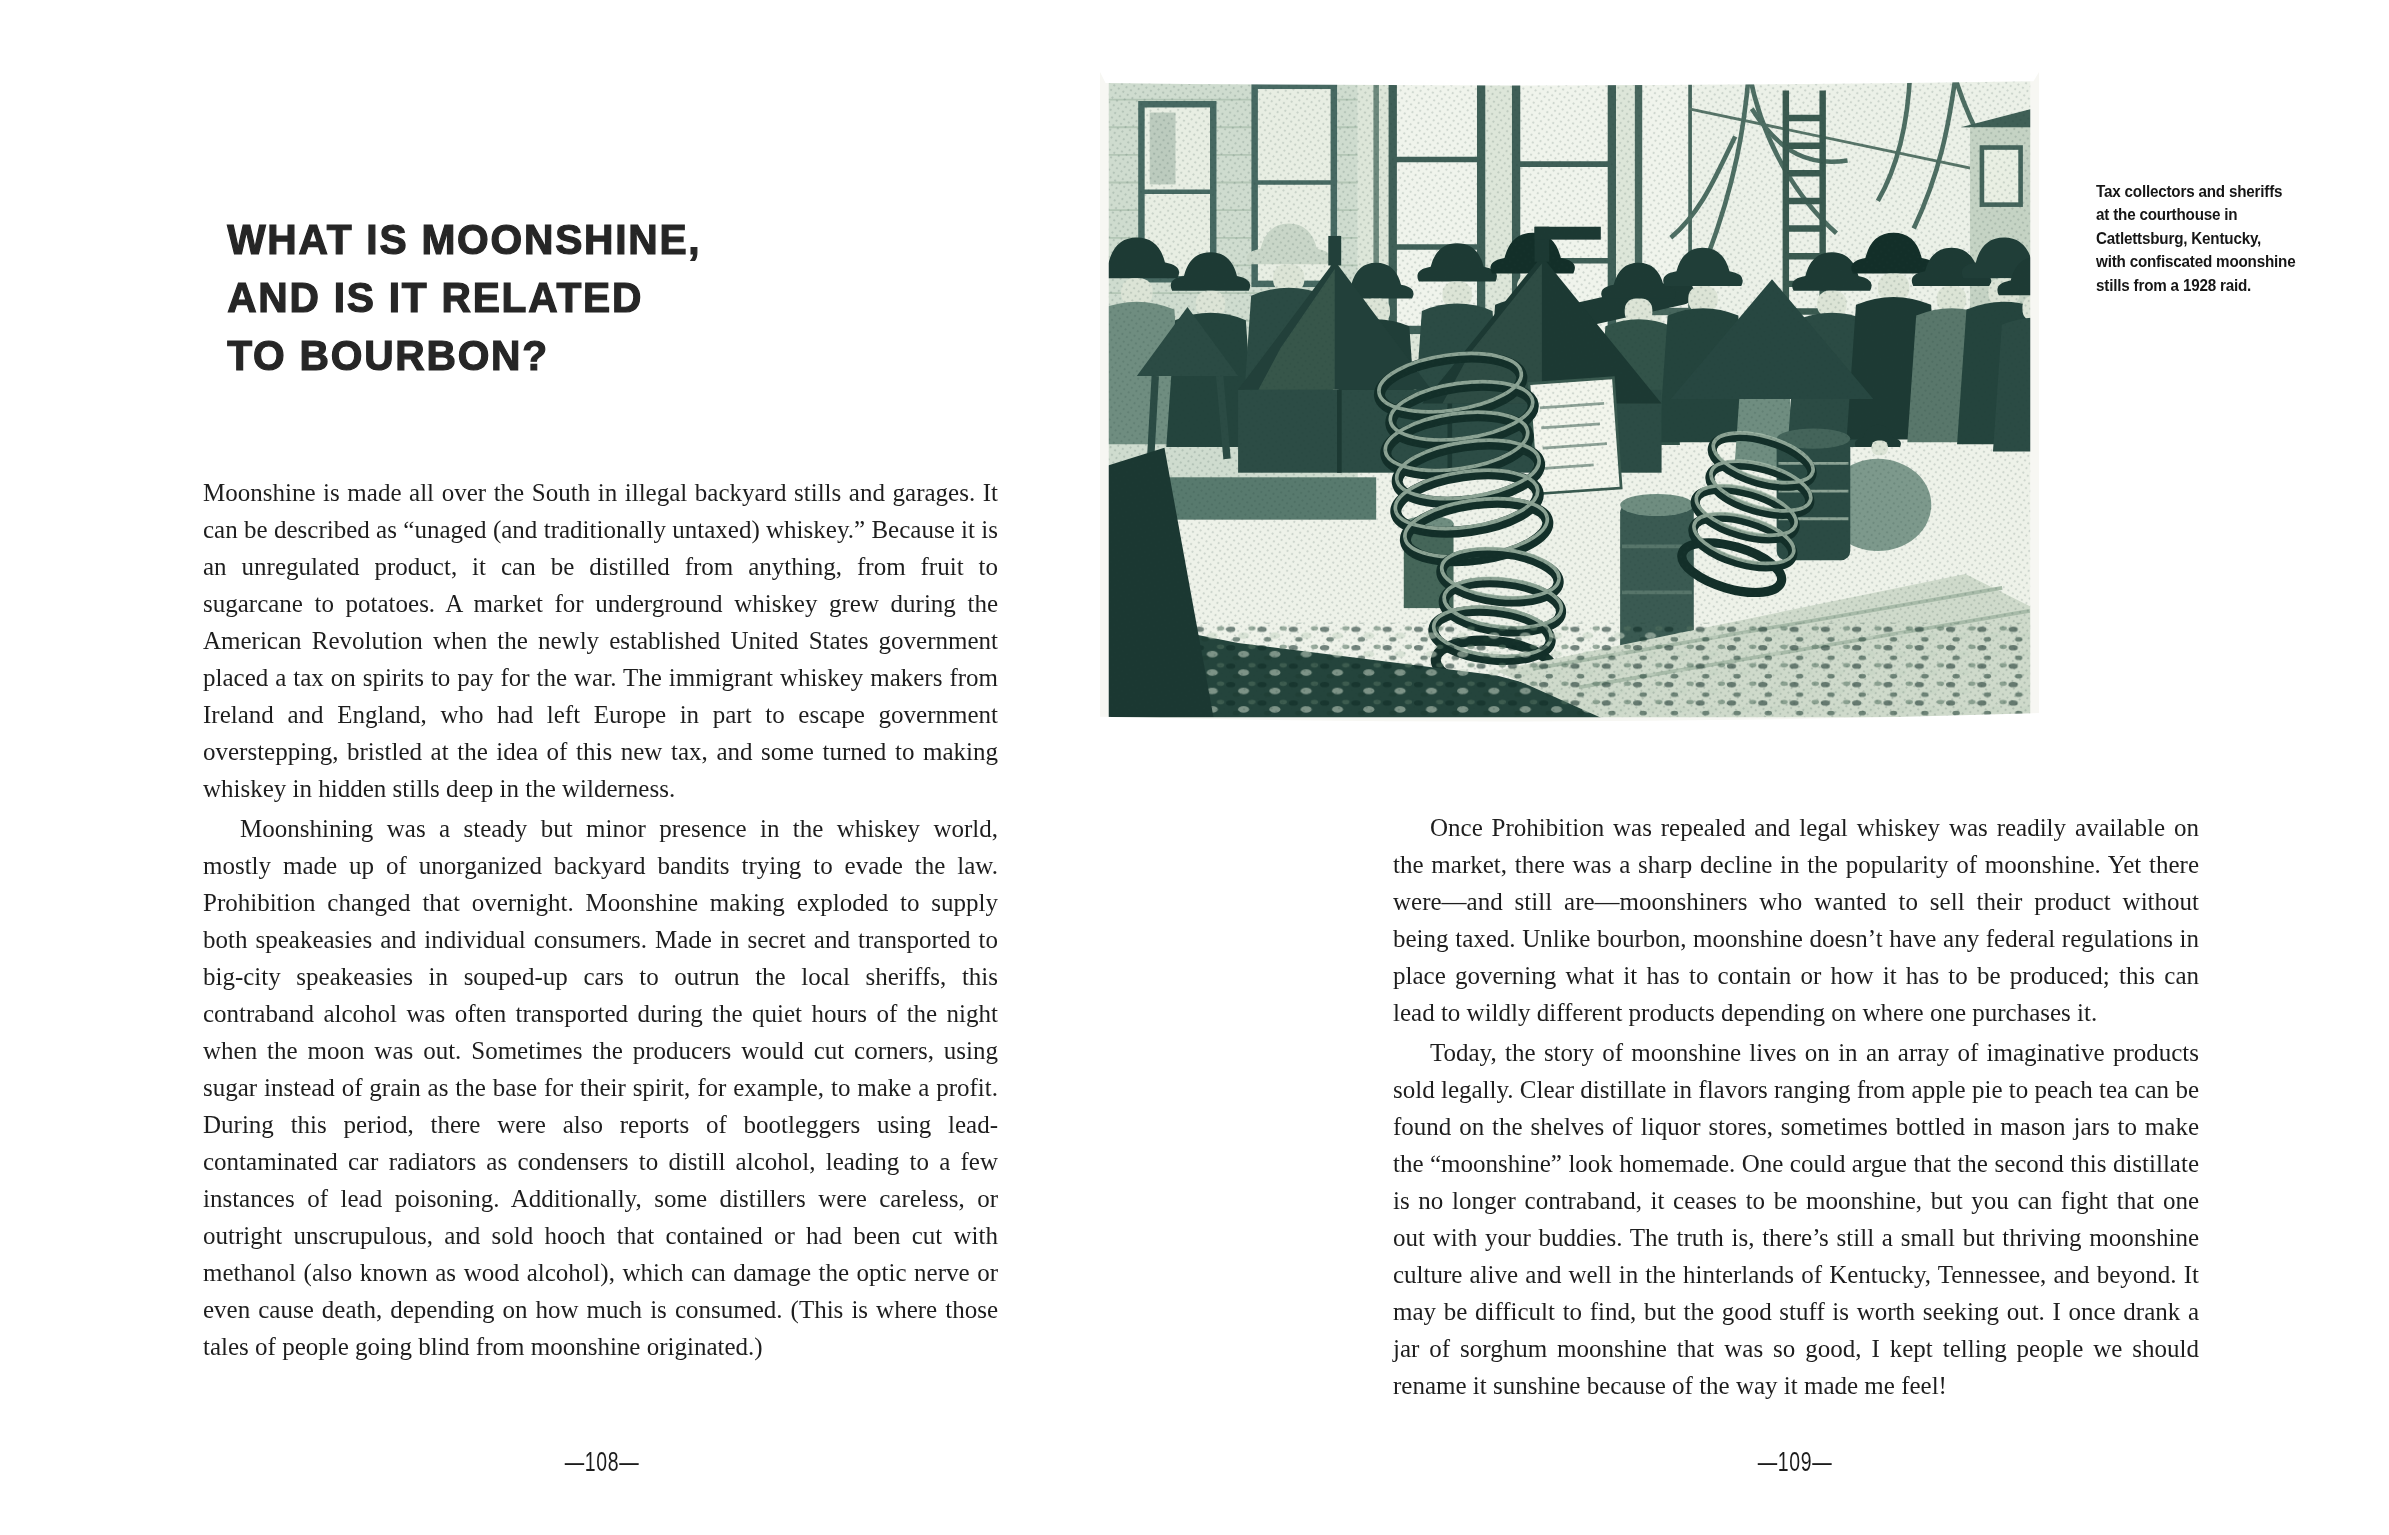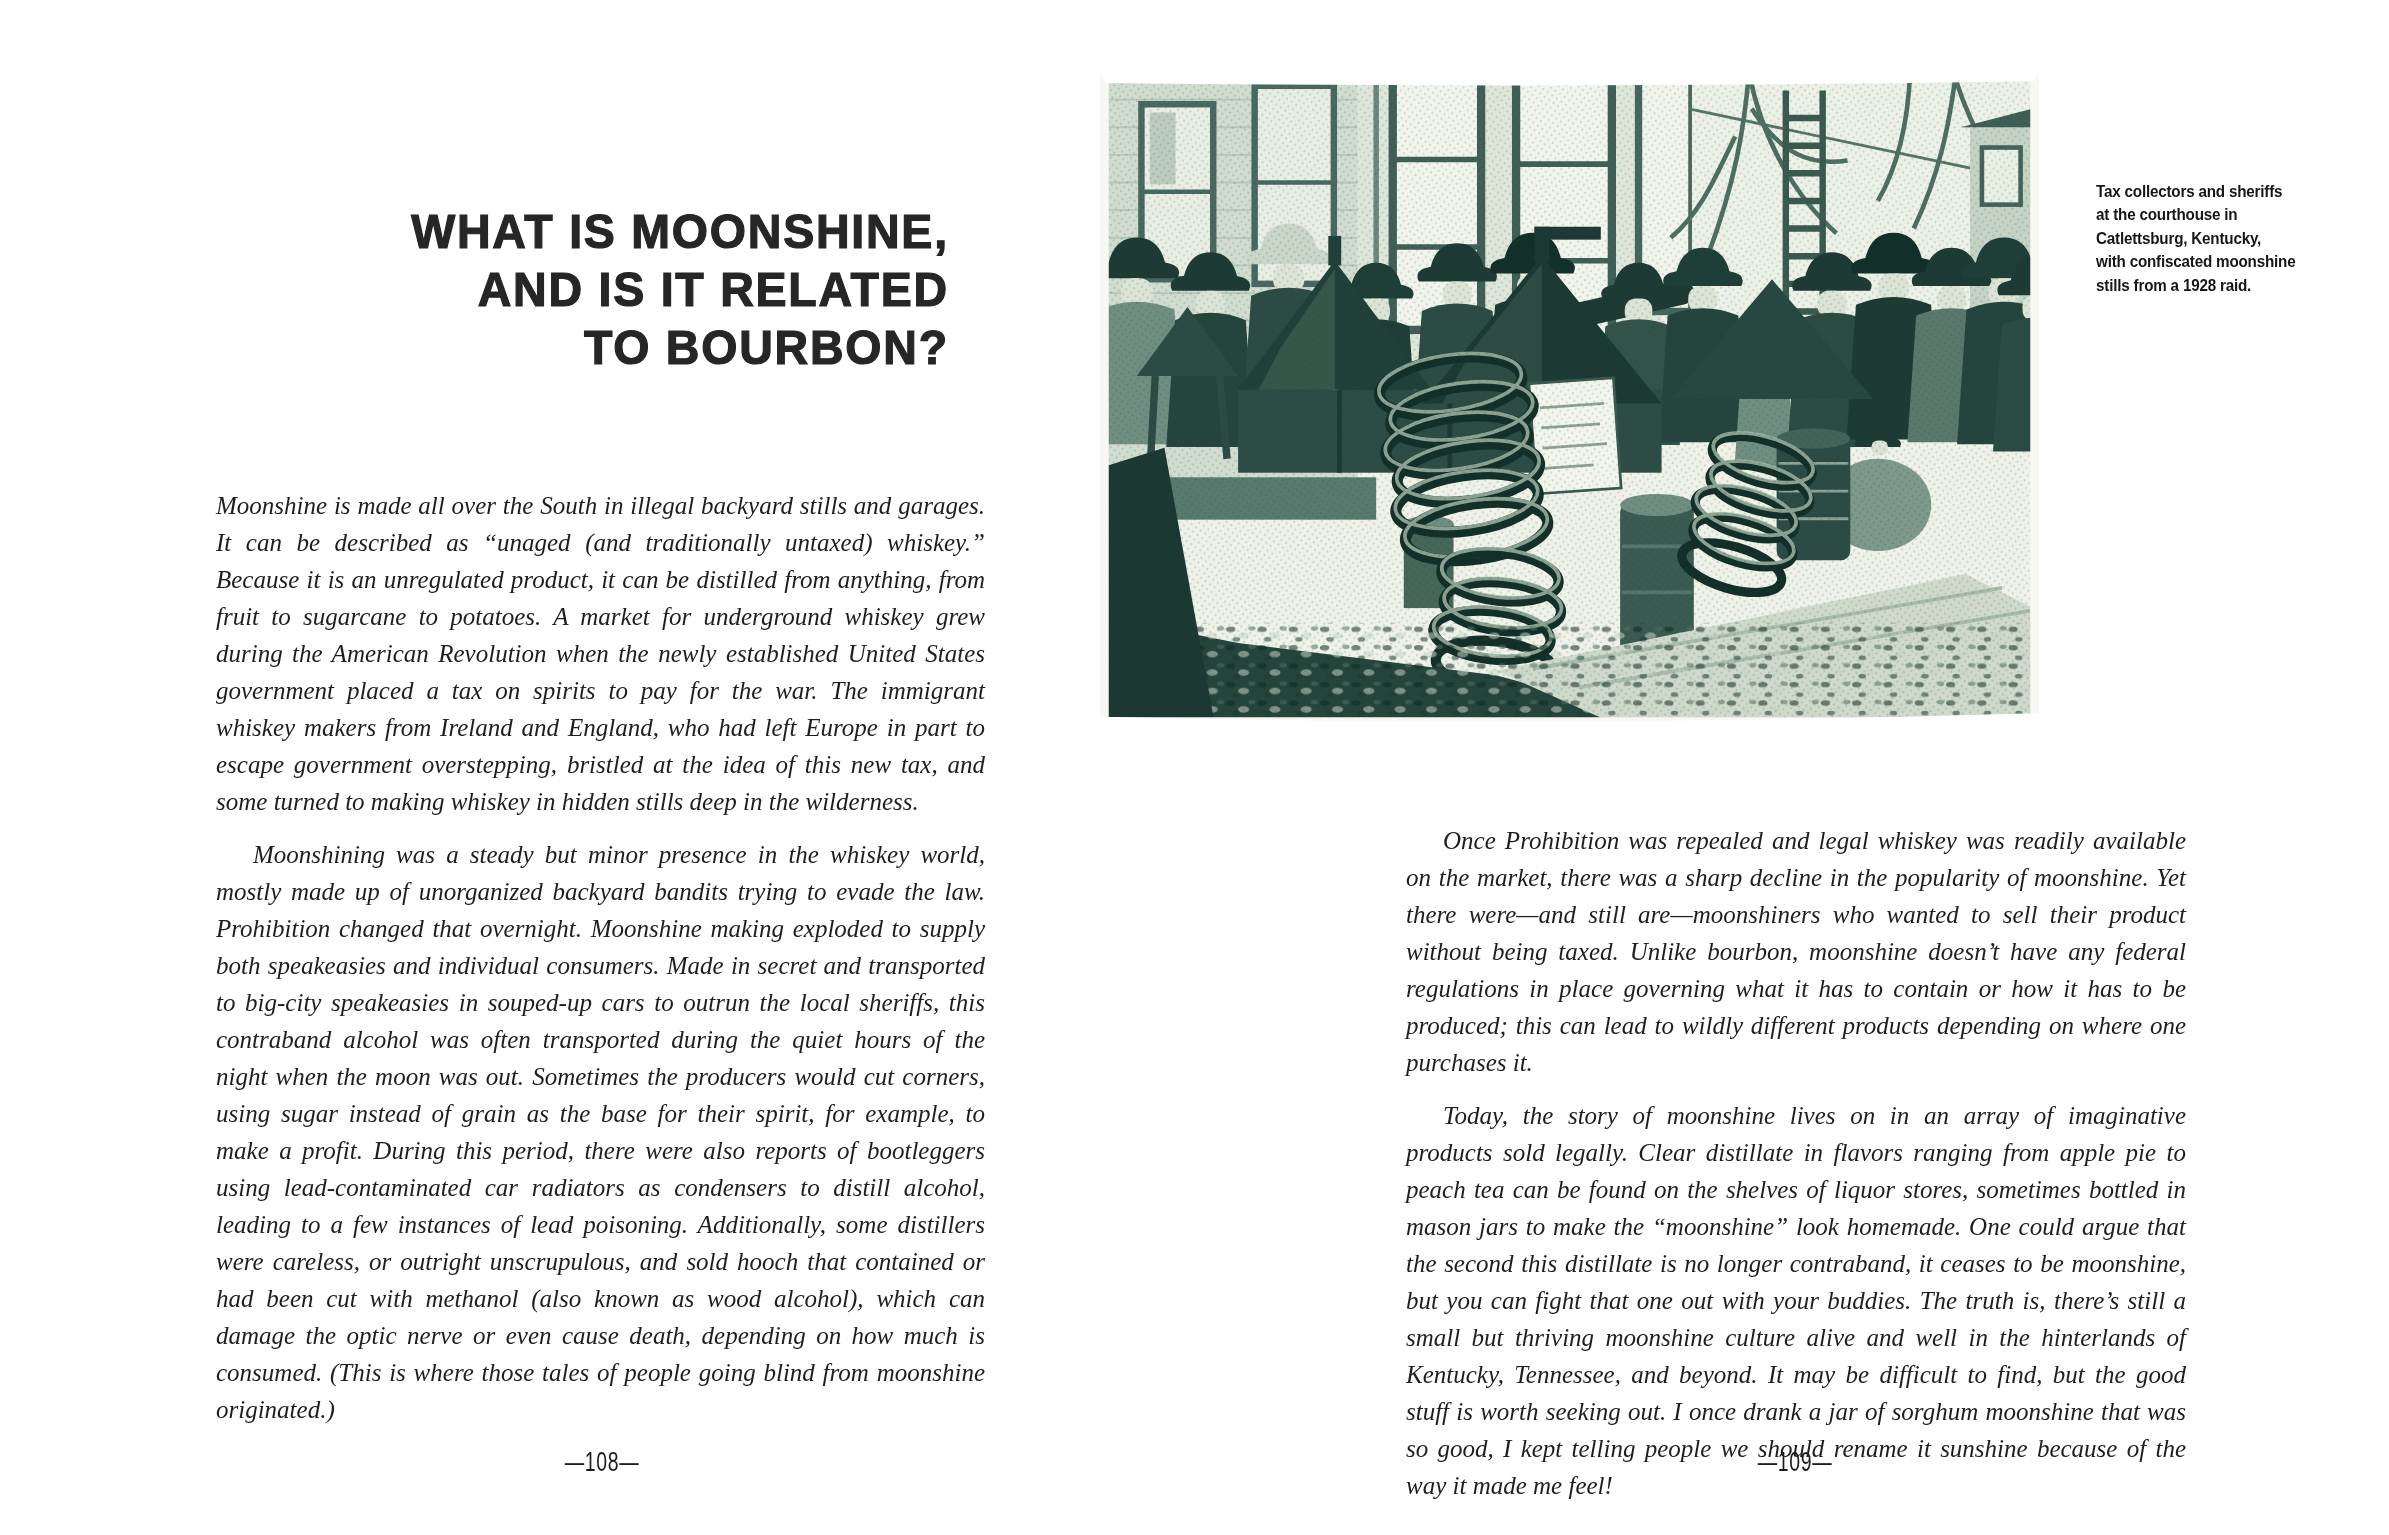--- a/index.html
+++ b/index.html
@@ -2,33 +2,33 @@
 <html style="--ink: #1e1e1e; --title-ink: #262626; --photo-dark: #1f3d37; --photo-deep: #132f29; --photo-mid: #557368; --photo-light-mid: #9db3a6; --photo-light: #dfe8de; --photo-paper: #eef2e9;font-size:14.7px"><head>
 <meta charset="utf-8">
 <style>
   html,body{margin:0;padding:0;background:#ffffff;}
   .spread{
     position:relative;width:2389px;height:1536px;background:#ffffff;overflow:hidden;
     font-family:"Liberation Serif", serif;color:var(--ink,#1e1e1e);
   }
   
   .title{
-    position:absolute;left:216px;top:171px;width:744px;text-align:right;
+    position:absolute;left:216px;top:183px;width:744px;text-align:left;
     font-family:"Liberation Sans", sans-serif;font-weight:700;
-    font-size:48px;line-height:58px;letter-spacing:1.8px;
+    font-size:42px;line-height:58px;letter-spacing:1.8px;
     color:var(--title-ink,#262626);
     -webkit-text-stroke:1.2px var(--title-ink,#262626);
     text-transform:uppercase;
   }
   .title span{display:block;transform:scaleX(0.97);transform-origin:center;}
   .bodycol{
     position:absolute;text-align:justify;
     font-size:25px;line-height:37px;
   }
-  .bodycol p{margin:16px;font-style:italic;}
+  .bodycol p{margin:3px;}
   .bodycol p.indent{text-indent:37px;}
   .col-left{left:200px;top:471px;width:801px;}
   .col-right{left:1390px;top:806px;width:812px;}
   
   .pageno{
     position:absolute;top:1447px;width:202px;text-align:center;
     font-family:"Liberation Sans", sans-serif;font-size:27px;font-weight:400;
     color:#1c1c1c;transform:scaleX(0.72);transform-origin:center top;
     letter-spacing:0.9px;white-space:nowrap;
   }

